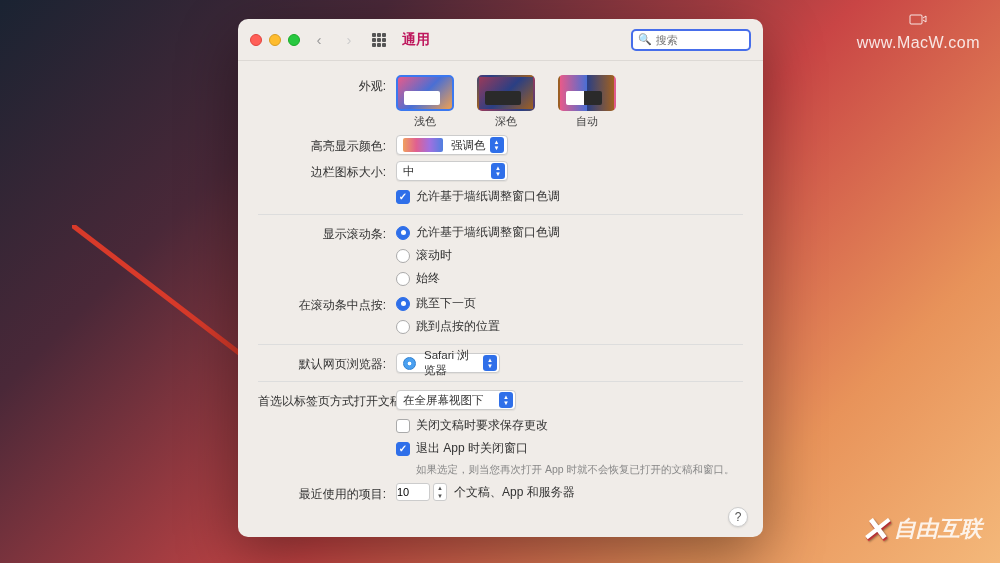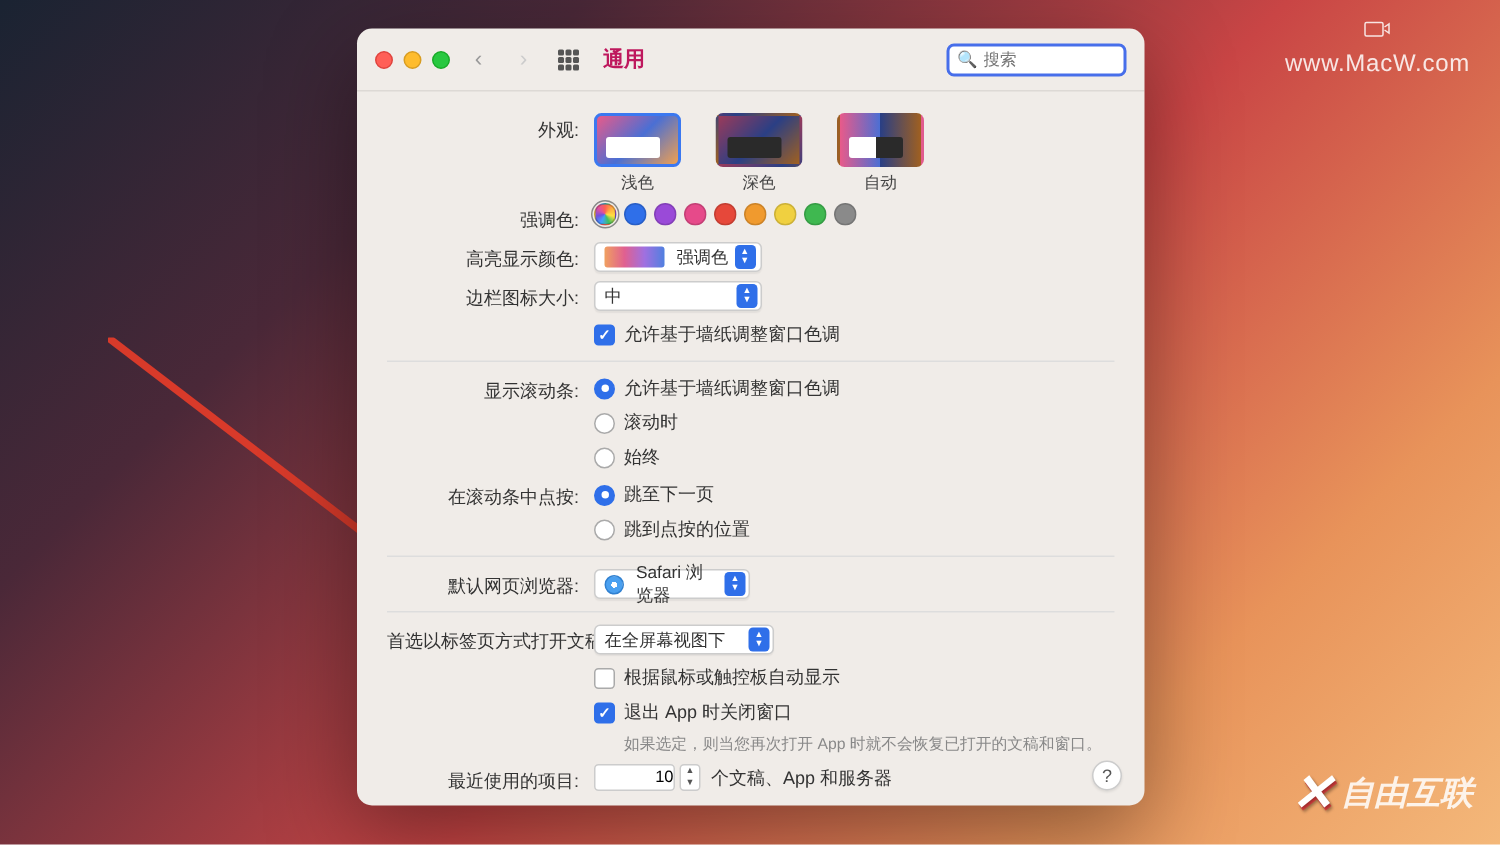--- a/index.html
+++ b/index.html
@@ -42,21 +42,21 @@
 .swatch { width:40px; height:14px; background:linear-gradient(90deg,#f0a060,#e06090,#a070e0,#5080e0); border-radius:2px; margin-right:4px; }
 .radio-row, .check-row { display: flex; align-items: center; gap: 6px; padding: 1px 0; }
 .radio { width:14px; height:14px; border-radius:50%; border:1px solid #aaa; background:#fff; display:flex; align-items:center; justify-content:center; flex-shrink:0; }
 .radio.checked { background:#2f6fe9; border-color:#2f6fe9; }
 .radio.checked::after { content:''; width:5px; height:5px; background:#fff; border-radius:50%; }
 .checkbox { width:14px; height:14px; border-radius:3px; border:1px solid #aaa; background:#fff; display:flex; align-items:center; justify-content:center; flex-shrink:0; color:#fff; font-size:10px; font-weight:bold; }
 .checkbox.checked { background:#2f6fe9; border-color:#2f6fe9; }
 .hint { font-size: 10.5px; color: #888; padding-left: 20px; margin-top: 1px; }
 hr { border: none; border-top: 1px solid #ddd; margin: 8px 0; }
 .safari-icon { width:13px; height:13px; border-radius:50%; background:radial-gradient(#fff 25%,#4aa0f0 26%); border:1px solid #3080d0; flex-shrink:0; }
-.num-field { width:54px; height:18px; background:#fff; border:0.5px solid #ccc; border-radius:3px; text-align:right; font-size:11px; }
+.num-field { width:34px; height:18px; background:#fff; border:0.5px solid #ccc; border-radius:3px; text-align:left; font-size:11px; }
 .stepper { width:14px; height:18px; background:#fff; border:0.5px solid #ccc; border-radius:3px; display:flex; flex-direction:column; }
 .stepper span { flex:1; font-size:6px; text-align:center; line-height:8px; color:#555; }
 .help-btn { position:absolute; right:15px; bottom:10px; width:20px; height:20px; border-radius:50%; background:#fff; border:0.5px solid #ccc; display:flex; align-items:center; justify-content:center; font-size:12px; color:#555; box-shadow:0 1px 2px rgba(0,0,0,0.1); }
 .watermark { position:absolute; top:14px; right:20px; color:rgba(255,255,255,0.85); font-size:16px; font-family:Georgia,serif; letter-spacing:0.5px; display:flex; align-items:center; gap:6px;flex-direction:column; }
 .brand { position:absolute; right:18px; bottom:14px; color:rgba(255,255,255,0.85); font-size:22px; font-weight:bold; font-style:italic; display:flex; align-items:center; gap:5px; }
 .brand-x { font-size:34px; color:#fff; font-weight:900; text-shadow:1px 1px 2px rgba(0,0,0,0.3); position:relative; }
 .brand-x::before { content:'✕'; position:absolute; left:1px; top:2px; color:#e04040; z-index:-1; }
 .arrow-svg { position:absolute; left:72px; top:225px; pointer-events:none; }
 </style>
 </head>
@@ -128,36 +128,20 @@
             <div class="thumb-label">深色</div>
           </div>
           <div class="appearance-item">
             <div class="thumb thumb-auto"></div>
             <div class="thumb-label">自动</div>
           </div>
         </div>
       </div>
     </div>
 
-    <div class="row">
-      <div class="label">强调色:</div>
-      <div class="value">
-          <div class="accent-row">
-        <div class="accent-multi sel"></div>
-        <div class="accent-dot" style="background:#2f6fe9"></div>
-        <div class="accent-dot" style="background:#9a4ad8"></div>
-        <div class="accent-dot" style="background:#e64a8a"></div>
-        <div class="accent-dot" style="background:#e6483a"></div>
-        <div class="accent-dot" style="background:#f09a2e"></div>
-        <div class="accent-dot" style="background:#f0d040"></div>
-        <div class="accent-dot" style="background:#3fb850"></div>
-        <div class="accent-dot" style="background:#8a8a8a"></div>
-      </div>
-        </div>
-    </div>
 
     <div class="row">
       <div class="label">高亮显示颜色:</div>
       <div class="value">
           <div class="select" style="width:112px">
         <div class="swatch"></div>
         <span>强调色</span>
         <div class="arrows">
               <span>▲</span>
               <span>▼</span>
@@ -252,21 +236,21 @@
             </div>
       </div>
         </div>
     </div>
 
     <div class="row">
       <div class="label"></div>
       <div class="value">
         <div class="check-row">
             <div class="checkbox"></div>
-            <span>根据鼠标或触控板自动显示</span>
+            <span>关闭文稿时要求保存更改</span>
           </div>
         <div class="check-row">
             <div class="checkbox checked">✓</div>
             <span>退出 App 时关闭窗口</span>
           </div>
         <div class="hint">如果选定，则当您再次打开 App 时就不会恢复已打开的文稿和窗口。</div>
       </div>
     </div>
 
     <div class="row" style="margin-top:6px">

